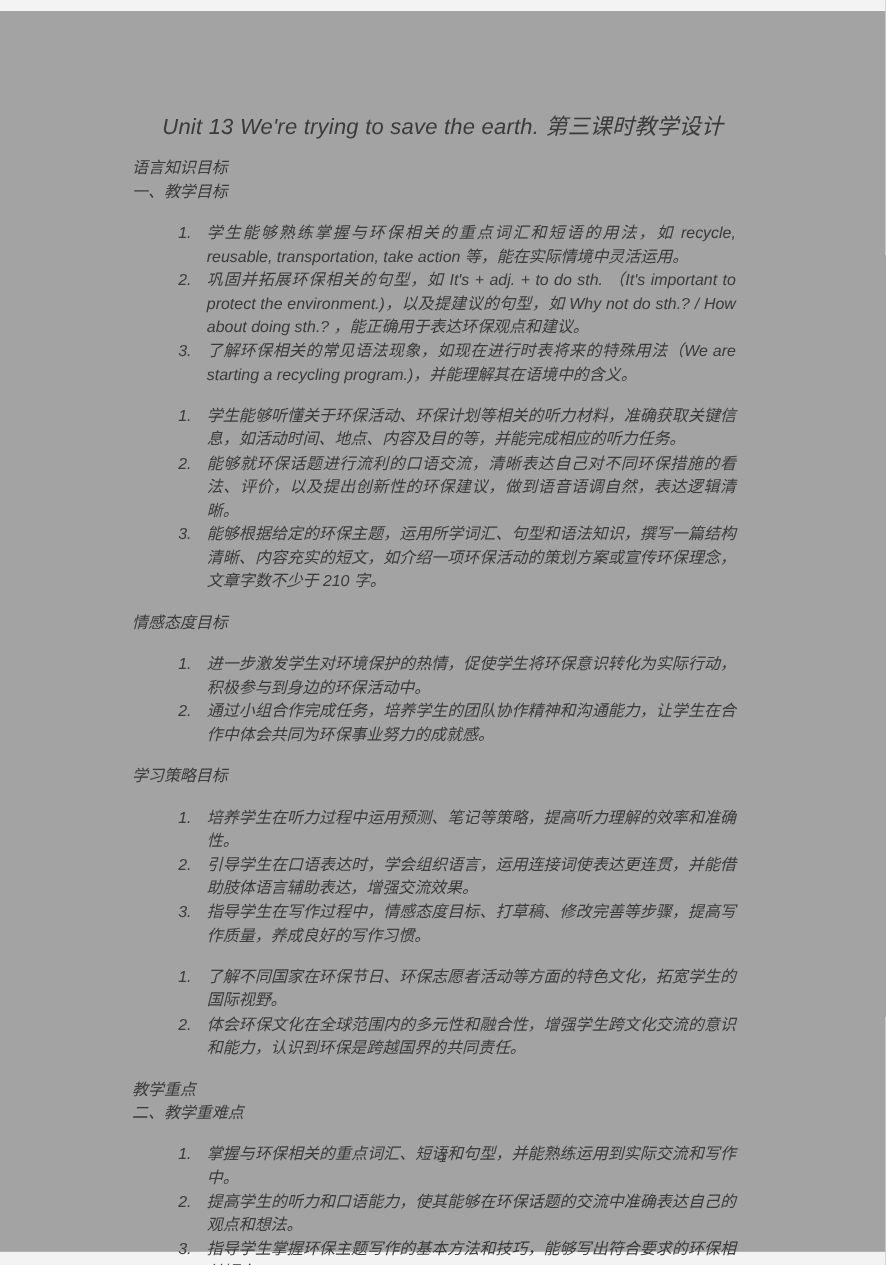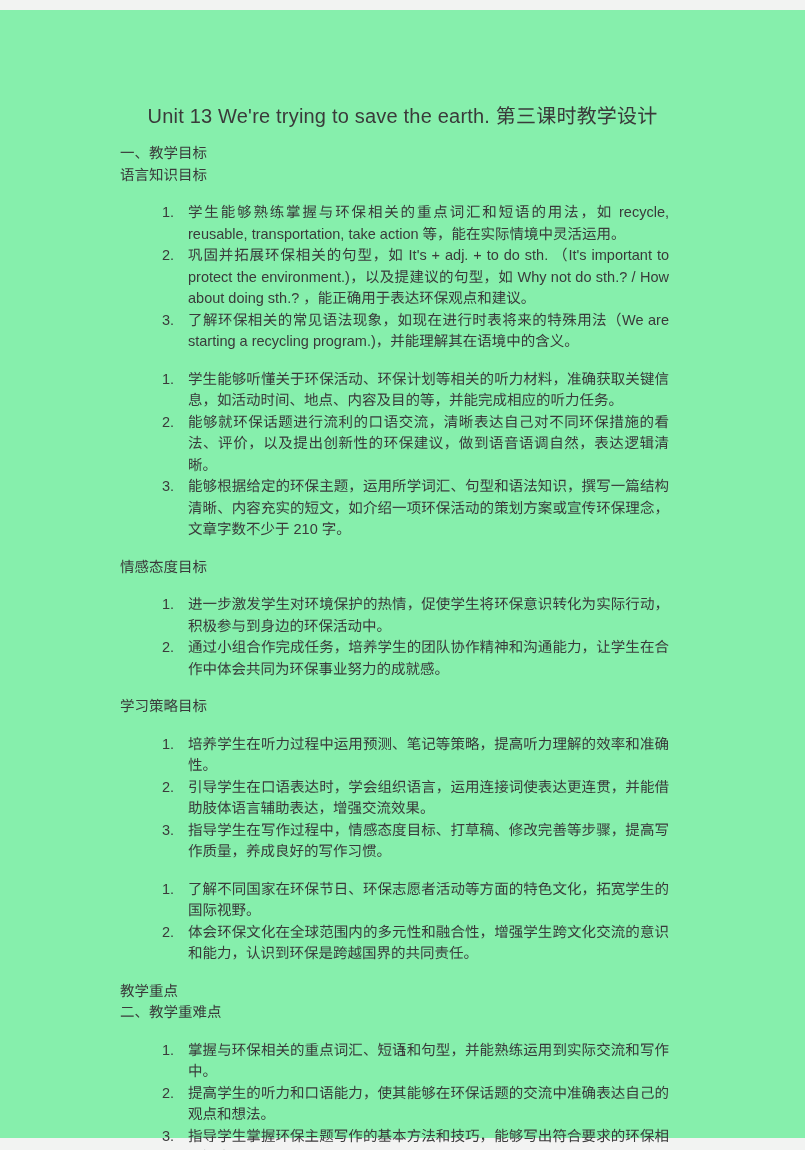--- a/index.html
+++ b/index.html
@@ -11,22 +11,23 @@
   }
   .canvas {
     width: 805px; height: 1150px;
     padding-top: 10px;
     background: #f2f3f2;
   }
   .page {
     position: relative;
     width: 805px; height: 1128px;
     margin: 0 auto;
-    background: #86efac;
+    background: #a3a3a3;
     color: #3a3a3a;
+    font-style: italic;
   }
   .doc-title {
     padding-top: 93px;
     font-size: 20px;
     line-height: 27px;
     font-weight: 400;
     text-align: center;
     letter-spacing: 0.2px;
     margin-bottom: 13px;
   }
@@ -71,23 +72,23 @@
 </head>
 <body>
 
 <div class="canvas">
   <div class="page">
 
     <h1 class="doc-title">Unit 13 We're trying to save the earth. 第三课时教学设计</h1>
 
     <div class="doc-body">
 
+      <p class="heading">语言知识目标</p>
+
       <p class="heading">一、教学目标</p>
-
-      <p class="heading">语言知识目标</p>
       <ol class="num-list">
         <li>学生能够熟练掌握与环保相关的重点词汇和短语的用法，如 recycle, reusable, transportation, take action 等，能在实际情境中灵活运用。</li>
         <li>巩固并拓展环保相关的句型，如 It's + adj. + to do sth. （It's important to protect the environment.)，以及提建议的句型，如 Why not do sth.? / How about doing sth.? ，能正确用于表达环保观点和建议。</li>
         <li>了解环保相关的常见语法现象，如现在进行时表将来的特殊用法（We are starting a recycling program.)，并能理解其在语境中的含义。</li>
       </ol>
 
       <ol class="num-list">
         <li>学生能够听懂关于环保活动、环保计划等相关的听力材料，准确获取关键信息，如活动时间、地点、内容及目的等，并能完成相应的听力任务。</li>
         <li>能够就环保话题进行流利的口语交流，清晰表达自己对不同环保措施的看法、评价，以及提出创新性的环保建议，做到语音语调自然，表达逻辑清晰。</li>
         <li>能够根据给定的环保主题，运用所学词汇、句型和语法知识，撰写一篇结构清晰、内容充实的短文，如介绍一项环保活动的策划方案或宣传环保理念，文章字数不少于 210 字。</li>

